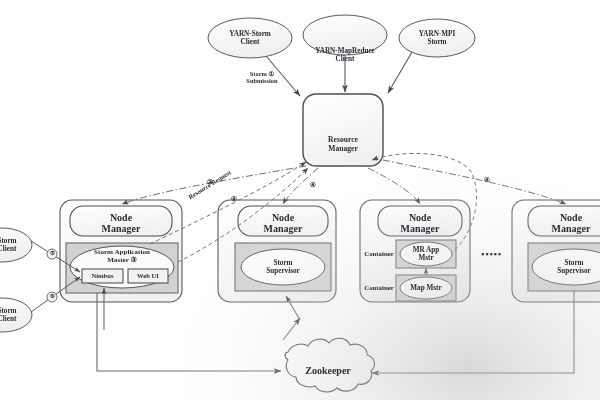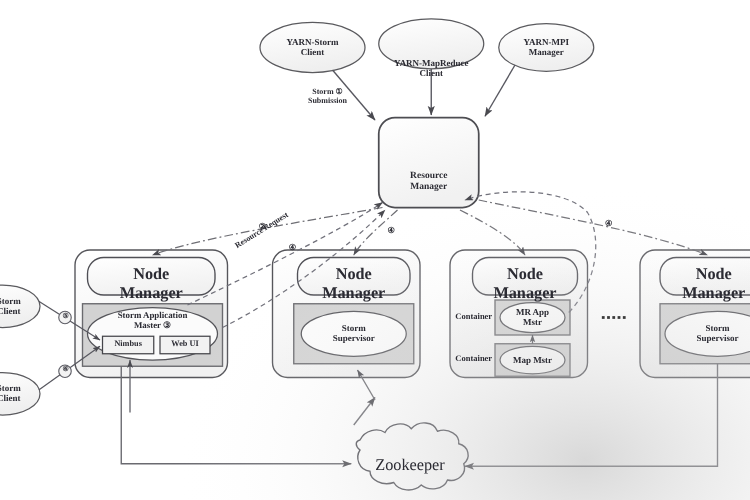--- a/index.html
+++ b/index.html
@@ -16,26 +16,26 @@
     position:absolute;
     color:#2b2b33;
     font-family:"Liberation Serif", serif;
     text-align:center;
     line-height:1.12;
     pointer-events:none;
     white-space:pre-line;
   }
   .ellipse-lbl{font-size:7.2px;font-weight:bold;}
   .rm-lbl{font-size:7.6px;font-weight:bold;margin-top:16px;}
-  .nm-lbl{font-size:13px;font-weight:bold;}
+  .nm-lbl{font-size:10px;font-weight:bold;}
   .sup-lbl{font-size:7.2px;font-weight:bold;}
   .sam-lbl{font-size:7.1px;font-weight:bold;}
   .small-box-lbl{font-size:6.6px;font-weight:bold;}
   .container-lbl{font-size:6.8px;font-weight:bold;}
-  .zk-lbl{font-size:13px;font-weight:normal;}
+  .zk-lbl{font-size:10px;font-weight:bold;}
   .flow-lbl{font-size:6.4px;font-weight:bold;}
   .rotlbl{font-size:6.4px;font-weight:bold;transform-origin:left top;}
   .circnum{font-size:6.6px;font-weight:bold;}
   .dots{position:absolute;font-size:9px;letter-spacing:1px;color:#3a3a3a;font-weight:bold;}
 </style>
 </head>
 <body>
 
 <div id="stage">
 
@@ -171,21 +171,21 @@
     </g>
 
     <rect x="0" y="0" width="600" height="400" fill="url(#vign)"></rect>
   </svg>
 
   <div class="lbl ellipse-lbl" style="left:208px;top:30px;width:84px;">YARN-Storm
 Client</div>
   <div class="lbl ellipse-lbl" style="left:301px;top:27px;width:88px;margin-top:20px;">YARN-MapReduce
 Client</div>
   <div class="lbl ellipse-lbl" style="left:399px;top:30px;width:76px;">YARN-MPI
-Manager</div>
+Storm</div>
 
   <div class="lbl ellipse-lbl" style="left:-12px;top:237px;width:38px;">Storm
 Client</div>
   <div class="lbl ellipse-lbl" style="left:-12px;top:307px;width:38px;">Storm
 Client</div>
 
   <div class="lbl rm-lbl" style="left:303px;top:120px;width:80px;">Resource
 Manager</div>
 
   <div class="lbl nm-lbl" style="left:70px;top:212px;width:102px;">Node

